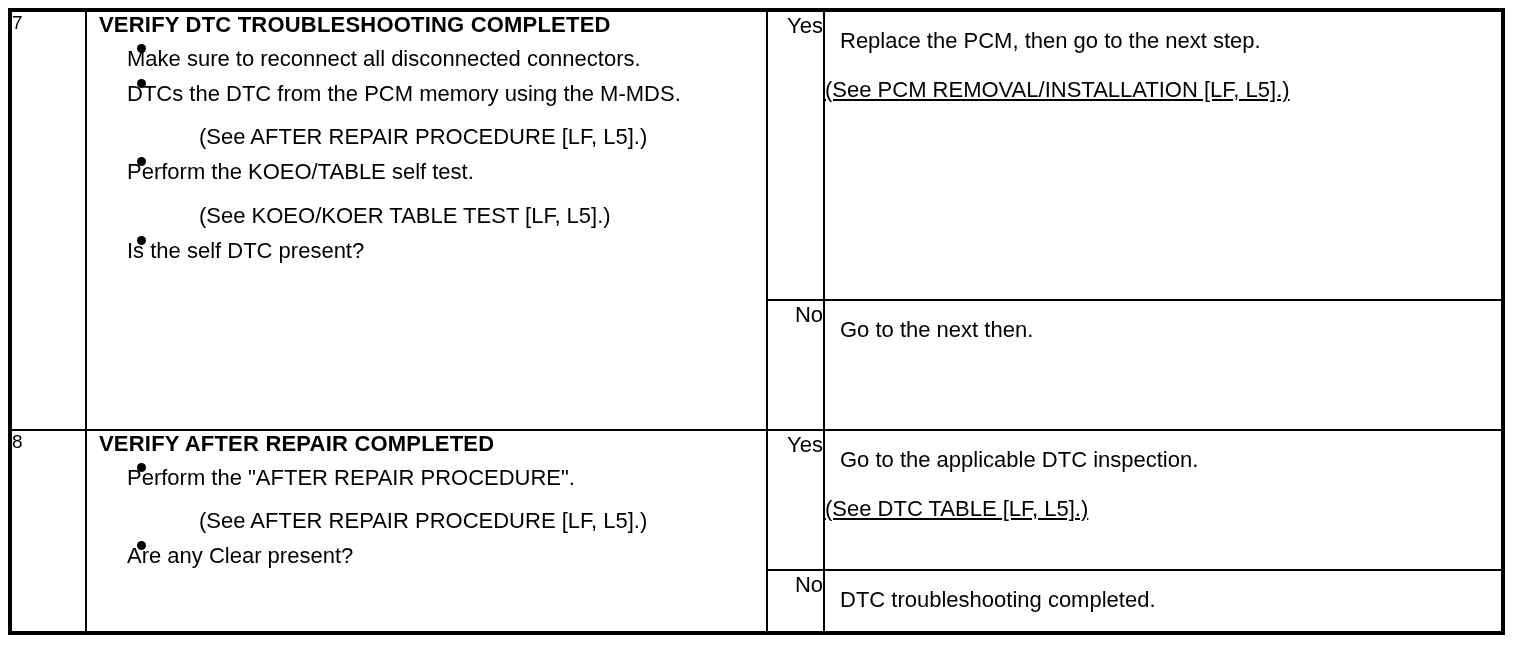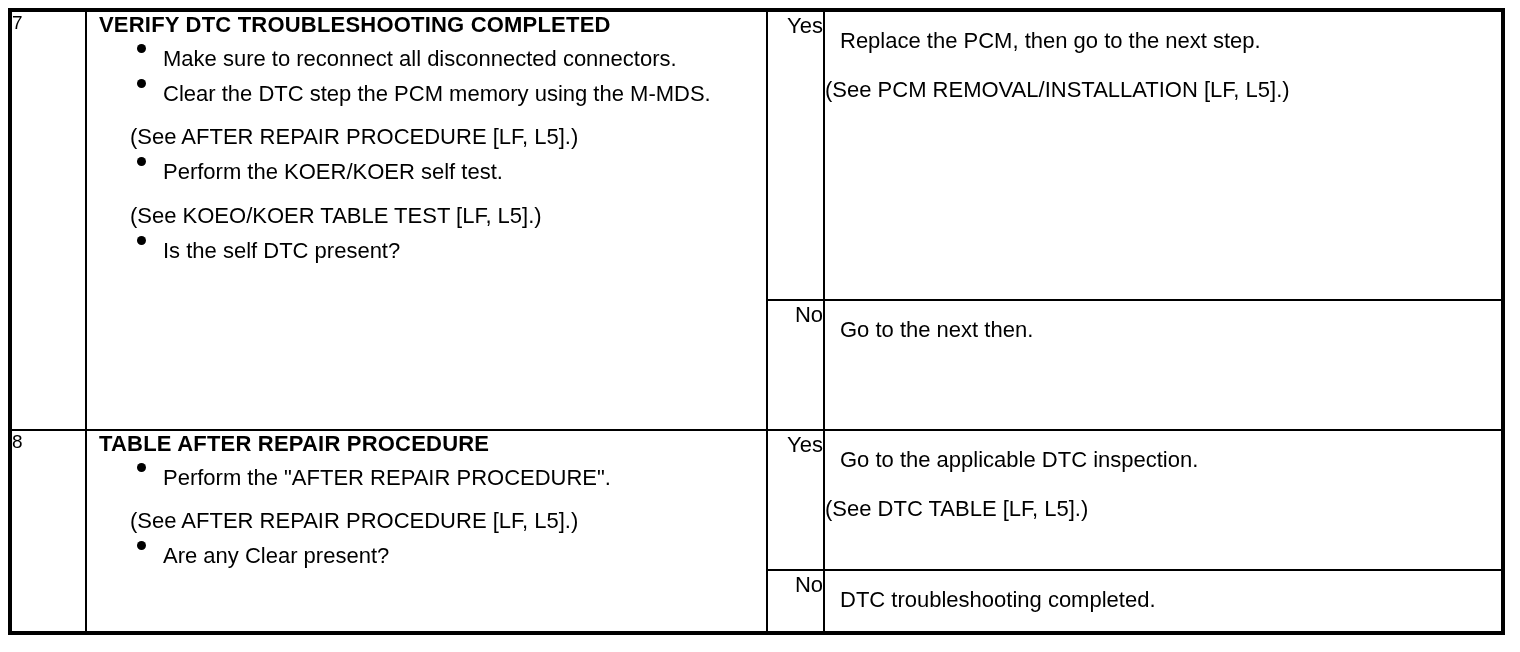--- a/index.html
+++ b/index.html
@@ -88,49 +88,50 @@
     list-style: none;
     margin: 0;
     padding: 0;
   }
 
   .desc-item {
     position: relative;
     font-size: 22px;
     line-height: 1.32;
     margin: 0 0 6px 0;
-    padding-left: 76px;
+    padding-left: 40px;
   }
   .desc-item:last-child { margin-bottom: 0; }
 
   .desc-item .bullet {
     position: absolute;
     left: 50px;
     top: 0.56em;
     width: 9px;
     height: 9px;
     background: #000000;
     border-radius: 50%;
     line-height: 0;
     font-size: 0;
   }
 
   
   .desc-note {
     font-size: 22px;
     line-height: 1.32;
     margin: 14px 0 6px 0;
-    padding-left: 43px;
+    padding-left: 112px;
   }
 
   .action-line {
     margin: 15px;
   }
   .action-note {
     margin: 20px 0 0 0;
+    text-decoration: underline;
   }
 
   
   .row-h-7 td { height: 287px; }
   .row-h-7-no td { height: 128px; }
   .row-h-8 td { height: 138px; }
   .row-h-8-no td { height: 60px; }
 </style>
 </head>
 <body>
@@ -154,26 +155,26 @@
         <td class="cell-desc" rowspan="2">
           <div class="desc-title">VERIFY DTC TROUBLESHOOTING COMPLETED</div>
 
           <ul class="desc-list">
             <li class="desc-item">
               <span class="bullet"></span>
               <span>Make sure to reconnect all disconnected connectors.</span>
             </li>
             <li class="desc-item">
               <span class="bullet"></span>
-              <span>Clear the DTC step the PCM memory using the M-MDS.</span>
+              <span>DTCs the DTC from the PCM memory using the M-MDS.</span>
             </li>
             <li class="desc-note">(See AFTER REPAIR PROCEDURE [LF, L5].)</li>
             <li class="desc-item">
               <span class="bullet"></span>
-              <span>Perform the KOER/KOER self test.</span>
+              <span>Perform the KOEO/TABLE self test.</span>
             </li>
             <li class="desc-note">(See KOEO/KOER TABLE TEST [LF, L5].)</li>
             <li class="desc-item">
               <span class="bullet"></span>
               <span>Is the self DTC present?</span>
             </li>
           </ul>
         </td>
 
         <td class="cell-answer">
@@ -194,21 +195,21 @@
           <p class="action-line">Go to the next then.</p>
         </td>
       </tr>
 
       <tr class="row-h-8">
         <td class="cell-step" rowspan="2">
           <span>8</span>
         </td>
 
         <td class="cell-desc" rowspan="2">
-          <div class="desc-title">TABLE AFTER REPAIR PROCEDURE</div>
+          <div class="desc-title">VERIFY AFTER REPAIR COMPLETED</div>
 
           <ul class="desc-list">
             <li class="desc-item">
               <span class="bullet"></span>
               <span>Perform the "AFTER REPAIR PROCEDURE".</span>
             </li>
             <li class="desc-note">(See AFTER REPAIR PROCEDURE [LF, L5].)</li>
             <li class="desc-item">
               <span class="bullet"></span>
               <span>Are any Clear present?</span>

